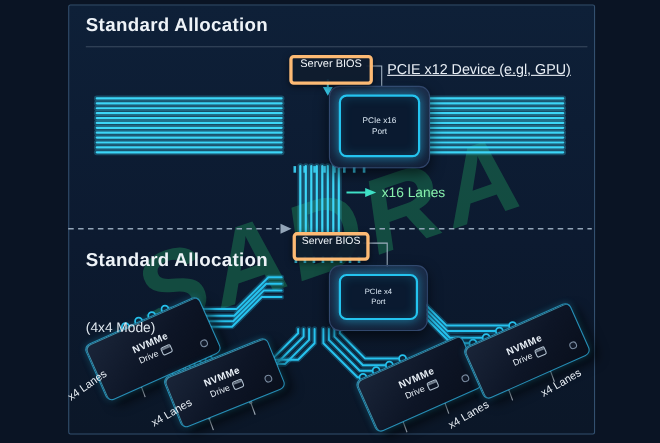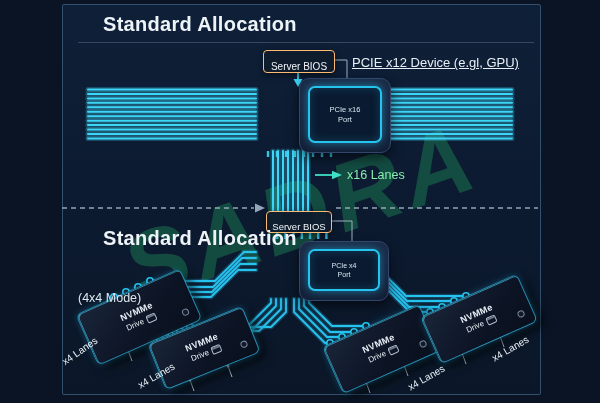--- a/index.html
+++ b/index.html
@@ -8,28 +8,28 @@
   .frame{position:absolute;left:62px;top:4px;width:477px;height:389px;
          border:1px solid #33506f;border-radius:2px;
          background:linear-gradient(180deg,#0e2038 0%,#0c1a30 55%,#0b1728 100%);
          z-index:0;}
   .watermark{position:absolute;left:30px;top:128px;width:540px;height:170px;
              line-height:170px;text-align:center;font-size:96px;font-weight:800;
              letter-spacing:5px;color:rgba(31,142,88,0.42);transform:rotate(-19deg);
              z-index:1;user-select:none;font-style:italic;}
   svg.wires{position:absolute;left:0;top:0;z-index:2;}
   .label{position:absolute;white-space:nowrap;z-index:5;}
-  .title{color:#eef3f8;font-size:20px;font-weight:bold;letter-spacing:.3px;margin-left:25px;}
+  .title{color:#eef3f8;font-size:17px;font-weight:bold;letter-spacing:.3px;}
   .underline{position:absolute;left:78px;top:42px;width:456px;height:1px;
              background:#6b7b8c;opacity:.45;z-index:3;}
   .mode{color:#dfe7ee;font-size:12.5px;margin-top:35px;}
   .device{color:#e8eef5;font-size:13px;text-decoration:underline;}
   .teal{font-size:12.5px;}
-  .bios{position:absolute;z-index:4;display:flex;align-items:flex-end;justify-content:center;
-        border:1px solid #fdba74;border-radius:4px;background:rgba(15,28,46,.92);
+  .bios{position:absolute;z-index:4;display:flex;align-items:flex-start;justify-content:center;
+        border:3px solid #fdba74;border-radius:4px;background:rgba(15,28,46,.92);
         color:#f0f4f8;box-shadow:0 2px 6px rgba(0,0,0,.5);}
   .bios1{left:263px;top:50px;width:70px;height:21px;font-size:10px;}
   .bios2{left:266px;top:211px;width:64px;height:20px;font-size:9.5px;}
   .chip{position:absolute;background:linear-gradient(180deg,#1b2b47,#131f37);
         border:1px solid #32466b;border-radius:10px;z-index:3;
         box-shadow:0 5px 12px rgba(0,0,0,.55);margin-left:43px;}
   .chip.top{left:256px;top:78px;width:90px;height:73px;}
   .chip.bottom{left:256px;top:241px;width:88px;height:58px;}
   .chip-inner{position:absolute;left:8px;top:7px;right:8px;bottom:9px;
               border:2px solid #24c4ef;border-radius:7px;background:#0a1a30;

